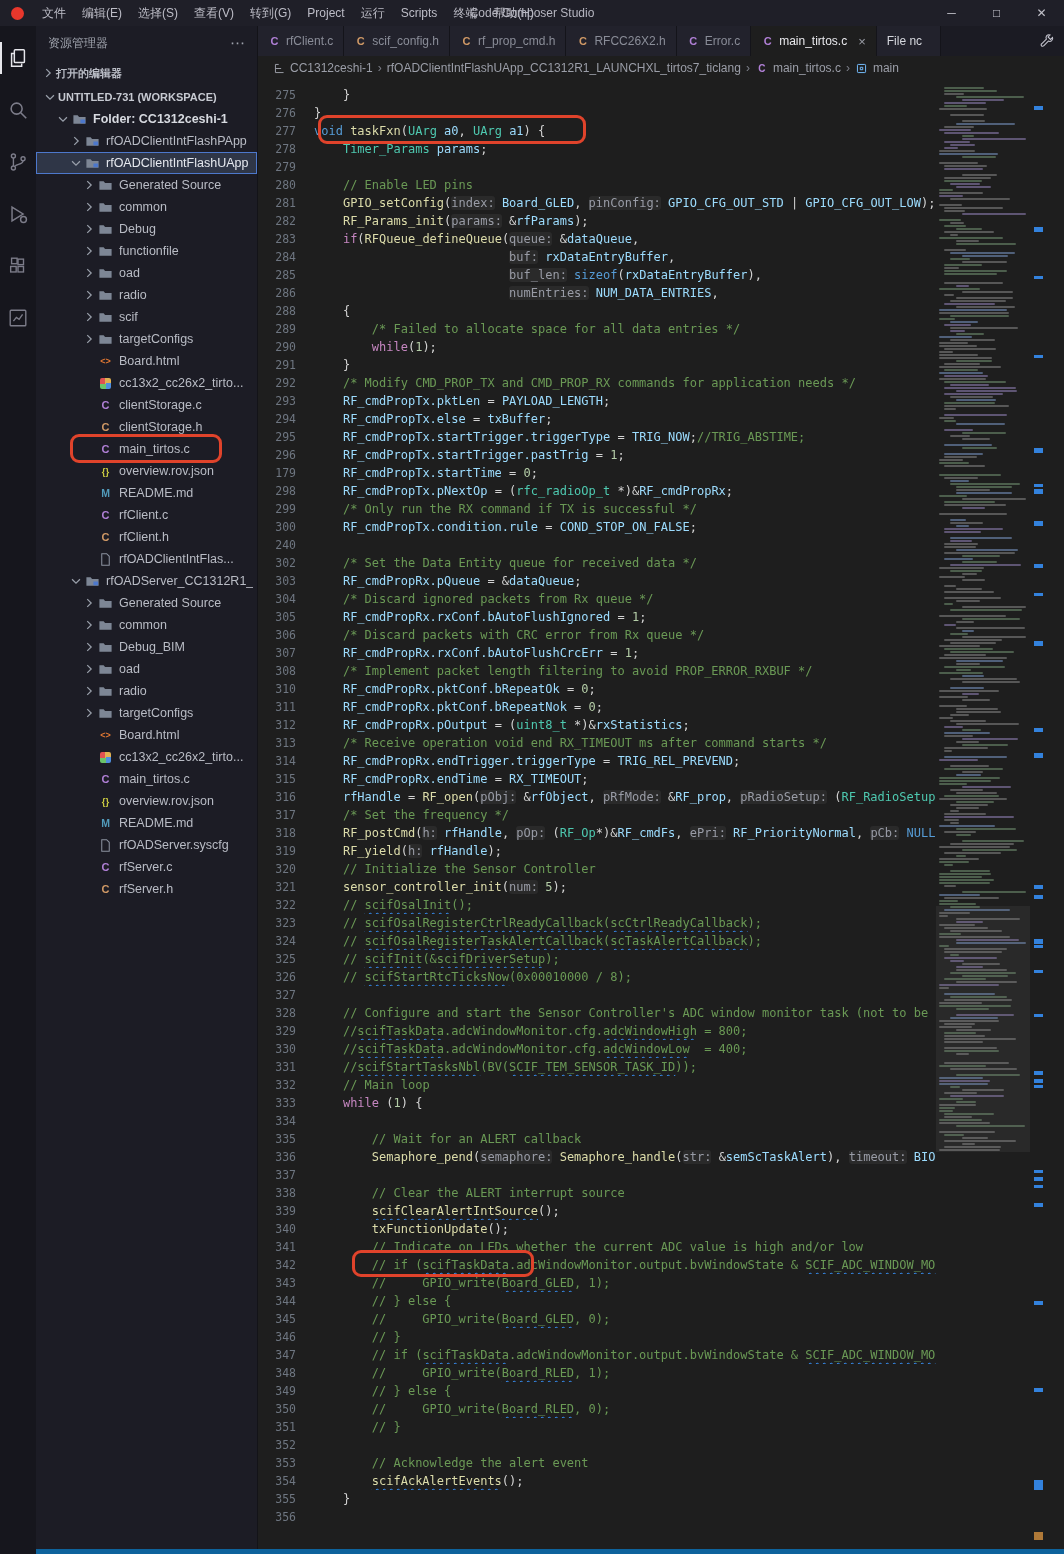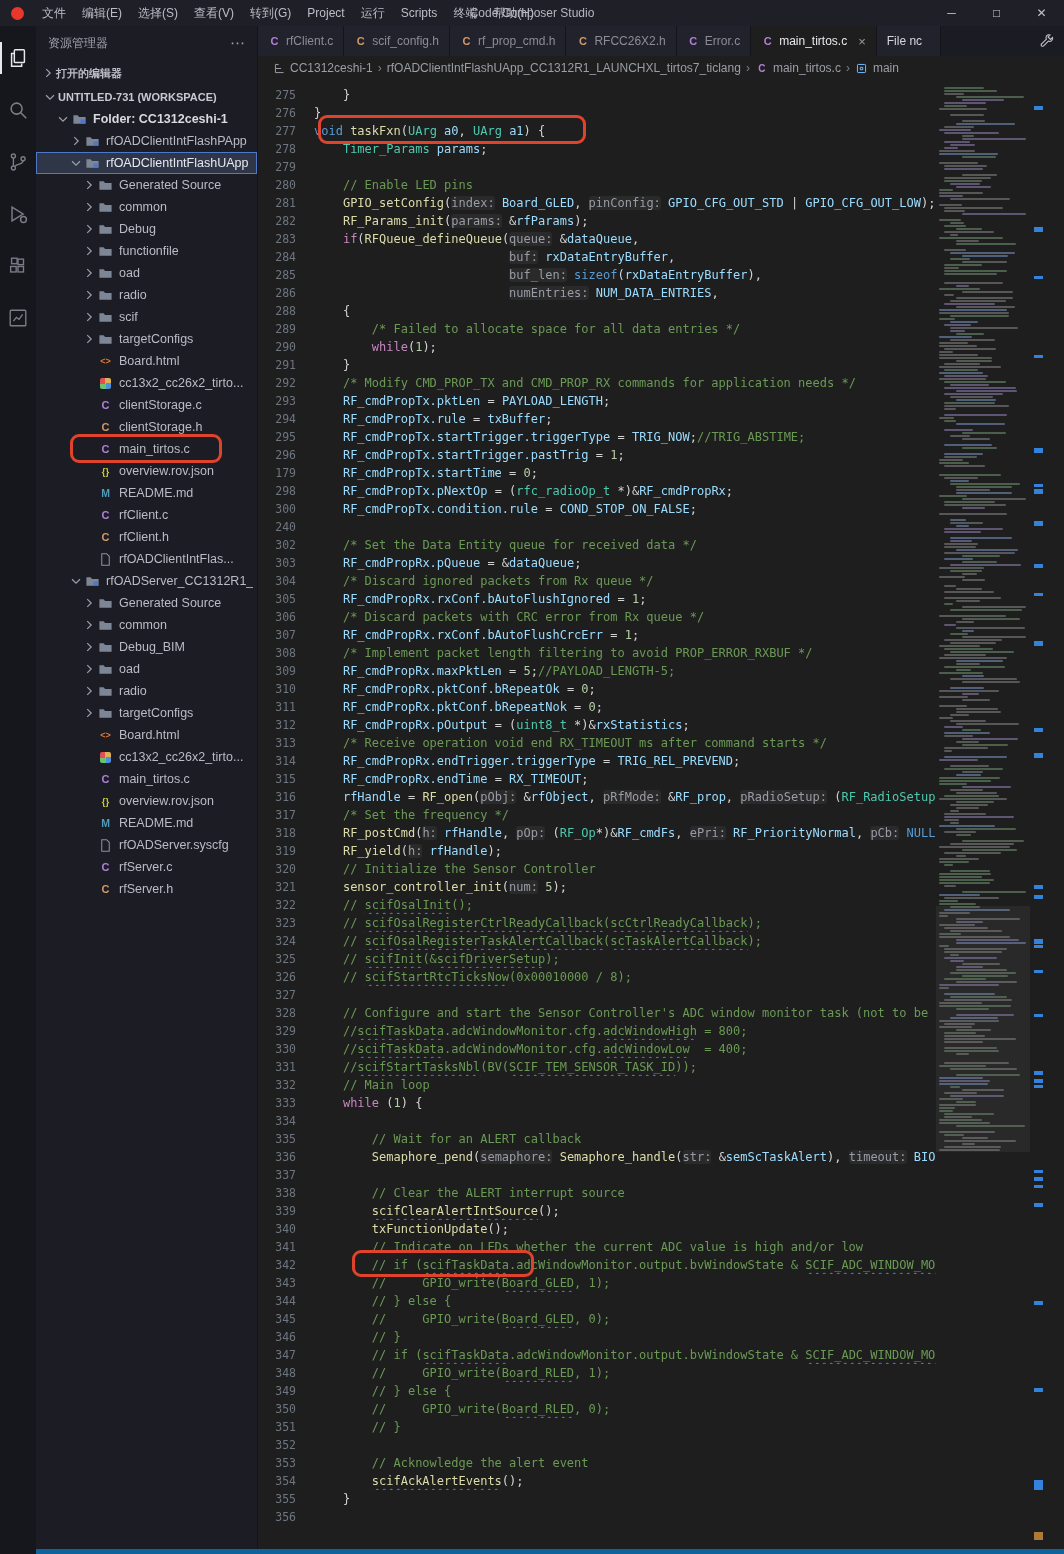--- a/index.html
+++ b/index.html
@@ -610,35 +610,35 @@
           <div class="code-line"><span class="ln">283</span><span class="lc"><span class="tok-p">    </span><span class="tok-k">if</span><span class="tok-p">(</span><span class="tok-f">RFQueue_defineQueue</span><span class="tok-p">(</span><span class="tok-h">queue:</span><span class="tok-p"> &amp;</span><span class="tok-v">dataQueue</span><span class="tok-p">,</span></span></div>
           <div class="code-line"><span class="ln">284</span><span class="lc"><span class="tok-p">                           </span><span class="tok-h">buf:</span><span class="tok-p"> </span><span class="tok-v">rxDataEntryBuffer</span><span class="tok-p">,</span></span></div>
           <div class="code-line"><span class="ln">285</span><span class="lc"><span class="tok-p">                           </span><span class="tok-h">buf_len:</span><span class="tok-p"> </span><span class="tok-b">sizeof</span><span class="tok-p">(</span><span class="tok-v">rxDataEntryBuffer</span><span class="tok-p">),</span></span></div>
           <div class="code-line"><span class="ln">286</span><span class="lc"><span class="tok-p">                           </span><span class="tok-h">numEntries:</span><span class="tok-p"> </span><span class="tok-v">NUM_DATA_ENTRIES</span><span class="tok-p">,</span></span></div>
           <div class="code-line"><span class="ln">288</span><span class="lc"><span class="tok-p">    {</span></span></div>
           <div class="code-line"><span class="ln">289</span><span class="lc"><span class="tok-p">        </span><span class="tok-c">/* Failed to allocate space for all data entries */</span></span></div>
           <div class="code-line"><span class="ln">290</span><span class="lc"><span class="tok-p">        </span><span class="tok-k">while</span><span class="tok-p">(</span><span class="tok-n">1</span><span class="tok-p">);</span></span></div>
           <div class="code-line"><span class="ln">291</span><span class="lc"><span class="tok-p">    }</span></span></div>
           <div class="code-line"><span class="ln">292</span><span class="lc"><span class="tok-p">    </span><span class="tok-c">/* Modify CMD_PROP_TX and CMD_PROP_RX commands for application needs */</span></span></div>
           <div class="code-line"><span class="ln">293</span><span class="lc"><span class="tok-p">    </span><span class="tok-v">RF_cmdPropTx.pktLen</span><span class="tok-p"> = </span><span class="tok-v">PAYLOAD_LENGTH</span><span class="tok-p">;</span></span></div>
-          <div class="code-line"><span class="ln">294</span><span class="lc"><span class="tok-p">    </span><span class="tok-v">RF_cmdPropTx.rule</span><span class="tok-p"> = </span><span class="tok-v">txBuffer</span><span class="tok-p">;</span></span></div>
+          <div class="code-line"><span class="ln">294</span><span class="lc"><span class="tok-p">    </span><span class="tok-v">RF_cmdPropTx.else</span><span class="tok-p"> = </span><span class="tok-v">txBuffer</span><span class="tok-p">;</span></span></div>
           <div class="code-line"><span class="ln">295</span><span class="lc"><span class="tok-p">    </span><span class="tok-v">RF_cmdPropTx.startTrigger.triggerType</span><span class="tok-p"> = </span><span class="tok-v">TRIG_NOW</span><span class="tok-p">;</span><span class="tok-c">//TRIG_ABSTIME;</span></span></div>
           <div class="code-line"><span class="ln">296</span><span class="lc"><span class="tok-p">    </span><span class="tok-v">RF_cmdPropTx.startTrigger.pastTrig</span><span class="tok-p"> = </span><span class="tok-n">1</span><span class="tok-p">;</span></span></div>
           <div class="code-line"><span class="ln">179</span><span class="lc"><span class="tok-p">    </span><span class="tok-v">RF_cmdPropTx.startTime</span><span class="tok-p"> = </span><span class="tok-n">0</span><span class="tok-p">;</span></span></div>
           <div class="code-line"><span class="ln">298</span><span class="lc"><span class="tok-p">    </span><span class="tok-v">RF_cmdPropTx.pNextOp</span><span class="tok-p"> = (</span><span class="tok-t">rfc_radioOp_t</span><span class="tok-p"> *)&amp;</span><span class="tok-v">RF_cmdPropRx</span><span class="tok-p">;</span></span></div>
+          <div class="code-line"><span class="ln">299</span><span class="lc"><span class="tok-p">    </span><span class="tok-c">/* Only run the RX command if TX is successful */</span></span></div>
           <div class="code-line"><span class="ln">300</span><span class="lc"><span class="tok-p">    </span><span class="tok-v">RF_cmdPropTx.condition.rule</span><span class="tok-p"> = </span><span class="tok-v">COND_STOP_ON_FALSE</span><span class="tok-p">;</span></span></div>
           <div class="code-line"><span class="ln">240</span><span class="lc"></span></div>
           <div class="code-line"><span class="ln">302</span><span class="lc"><span class="tok-p">    </span><span class="tok-c">/* Set the Data Entity queue for received data */</span></span></div>
           <div class="code-line"><span class="ln">303</span><span class="lc"><span class="tok-p">    </span><span class="tok-v">RF_cmdPropRx.pQueue</span><span class="tok-p"> = &amp;</span><span class="tok-v">dataQueue</span><span class="tok-p">;</span></span></div>
           <div class="code-line"><span class="ln">304</span><span class="lc"><span class="tok-p">    </span><span class="tok-c">/* Discard ignored packets from Rx queue */</span></span></div>
           <div class="code-line"><span class="ln">305</span><span class="lc"><span class="tok-p">    </span><span class="tok-v">RF_cmdPropRx.rxConf.bAutoFlushIgnored</span><span class="tok-p"> = </span><span class="tok-n">1</span><span class="tok-p">;</span></span></div>
           <div class="code-line"><span class="ln">306</span><span class="lc"><span class="tok-p">    </span><span class="tok-c">/* Discard packets with CRC error from Rx queue */</span></span></div>
           <div class="code-line"><span class="ln">307</span><span class="lc"><span class="tok-p">    </span><span class="tok-v">RF_cmdPropRx.rxConf.bAutoFlushCrcErr</span><span class="tok-p"> = </span><span class="tok-n">1</span><span class="tok-p">;</span></span></div>
           <div class="code-line"><span class="ln">308</span><span class="lc"><span class="tok-p">    </span><span class="tok-c">/* Implement packet length filtering to avoid PROP_ERROR_RXBUF */</span></span></div>
-          <div class="code-line"><span class="ln">309</span><span class="lc"><span class="tok-p">    </span><span class="tok-v">RF_cmdPropRx.maxPktLen</span><span class="tok-p"> = </span><span class="tok-n">5</span><span class="tok-p">;</span><span class="tok-c">//PAYLOAD_LENGTH-5;</span></span></div>
           <div class="code-line"><span class="ln">310</span><span class="lc"><span class="tok-p">    </span><span class="tok-v">RF_cmdPropRx.pktConf.bRepeatOk</span><span class="tok-p"> = </span><span class="tok-n">0</span><span class="tok-p">;</span></span></div>
           <div class="code-line"><span class="ln">311</span><span class="lc"><span class="tok-p">    </span><span class="tok-v">RF_cmdPropRx.pktConf.bRepeatNok</span><span class="tok-p"> = </span><span class="tok-n">0</span><span class="tok-p">;</span></span></div>
           <div class="code-line"><span class="ln">312</span><span class="lc"><span class="tok-p">    </span><span class="tok-v">RF_cmdPropRx.pOutput</span><span class="tok-p"> = (</span><span class="tok-t">uint8_t</span><span class="tok-p"> *)&amp;</span><span class="tok-v">rxStatistics</span><span class="tok-p">;</span></span></div>
           <div class="code-line"><span class="ln">313</span><span class="lc"><span class="tok-p">    </span><span class="tok-c">/* Receive operation void end RX_TIMEOUT ms after command starts */</span></span></div>
           <div class="code-line"><span class="ln">314</span><span class="lc"><span class="tok-p">    </span><span class="tok-v">RF_cmdPropRx.endTrigger.triggerType</span><span class="tok-p"> = </span><span class="tok-v">TRIG_REL_PREVEND</span><span class="tok-p">;</span></span></div>
           <div class="code-line"><span class="ln">315</span><span class="lc"><span class="tok-p">    </span><span class="tok-v">RF_cmdPropRx.endTime</span><span class="tok-p"> = </span><span class="tok-v">RX_TIMEOUT</span><span class="tok-p">;</span></span></div>
           <div class="code-line"><span class="ln">316</span><span class="lc"><span class="tok-p">    </span><span class="tok-v">rfHandle</span><span class="tok-p"> = </span><span class="tok-f">RF_open</span><span class="tok-p">(</span><span class="tok-h">pObj:</span><span class="tok-p"> &amp;</span><span class="tok-v">rfObject</span><span class="tok-p">, </span><span class="tok-h">pRfMode:</span><span class="tok-p"> &amp;</span><span class="tok-v">RF_prop</span><span class="tok-p">, </span><span class="tok-h">pRadioSetup:</span><span class="tok-p"> (</span><span class="tok-t">RF_RadioSetup*</span></span></div>
           <div class="code-line"><span class="ln">317</span><span class="lc"><span class="tok-p">    </span><span class="tok-c">/* Set the frequency */</span></span></div>
           <div class="code-line"><span class="ln">318</span><span class="lc"><span class="tok-p">    </span><span class="tok-f">RF_postCmd</span><span class="tok-p">(</span><span class="tok-h">h:</span><span class="tok-p"> </span><span class="tok-v">rfHandle</span><span class="tok-p">, </span><span class="tok-h">pOp:</span><span class="tok-p"> (</span><span class="tok-t">RF_Op</span><span class="tok-p">*)&amp;</span><span class="tok-v">RF_cmdFs</span><span class="tok-p">, </span><span class="tok-h">ePri:</span><span class="tok-p"> </span><span class="tok-v">RF_PriorityNormal</span><span class="tok-p">, </span><span class="tok-h">pCb:</span><span class="tok-p"> </span><span class="tok-b">NULL</span><span class="tok-p">,</span></span></div>
           <div class="code-line"><span class="ln">319</span><span class="lc"><span class="tok-p">    </span><span class="tok-f">RF_yield</span><span class="tok-p">(</span><span class="tok-h">h:</span><span class="tok-p"> </span><span class="tok-v">rfHandle</span><span class="tok-p">);</span></span></div>

